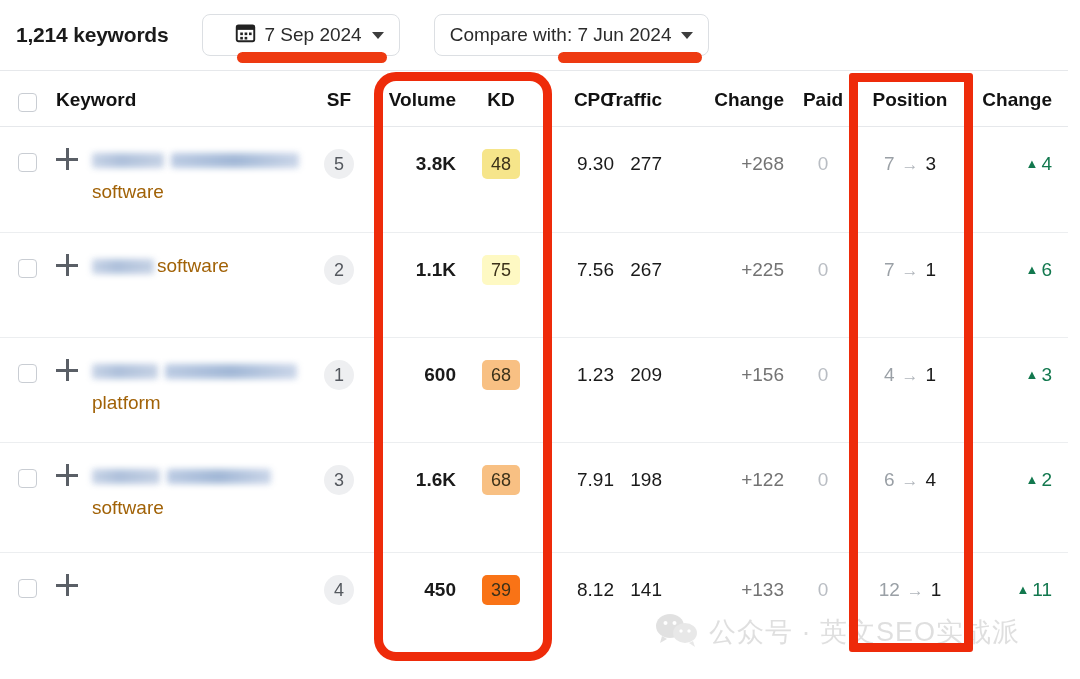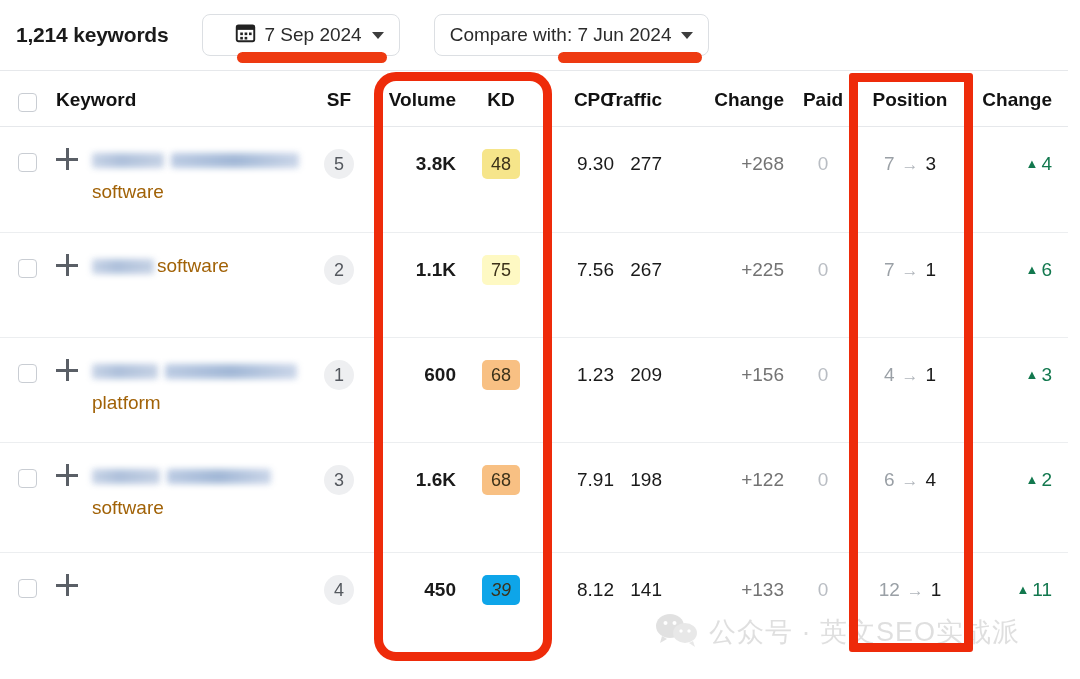--- a/index.html
+++ b/index.html
@@ -292,21 +292,21 @@
       <div class="cell c-chg2 val">
         <span class="uptri">▲</span><span class="upnum">2</span>
       </div>
     </div>
 
     <div class="row r5">
       <div class="checkbox"></div>
       <div class="plus"></div>
       <div class="cell c-sf val"><span class="sfpill">4</span></div>
       <div class="cell c-vol val">450</div>
-      <div class="cell c-kd val"><span class="kdbadge" style="background:#0ea5e9;font-style:italic;">39</span></div>
+      <div class="cell c-kd val"><span class="kdbadge" style="background:#f97316;">39</span></div>
       <div class="cell c-cpc val">8.12</div>
       <div class="cell c-traf val">141</div>
       <div class="cell c-chg val green">+133</div>
       <div class="cell c-paid val muted">0</div>
       <div class="cell c-pos val">
         <span class="posold">12</span><span class="posarrow">→</span><span class="posnew">1</span>
       </div>
       <div class="cell c-chg2 val">
         <span class="uptri">▲</span><span class="upnum">11</span>
       </div>

